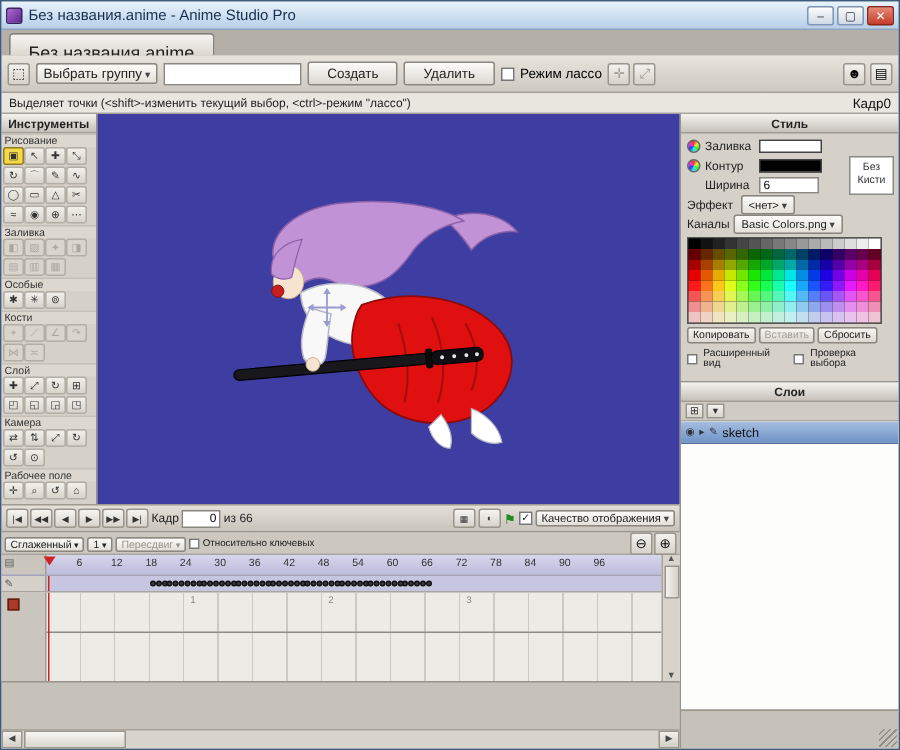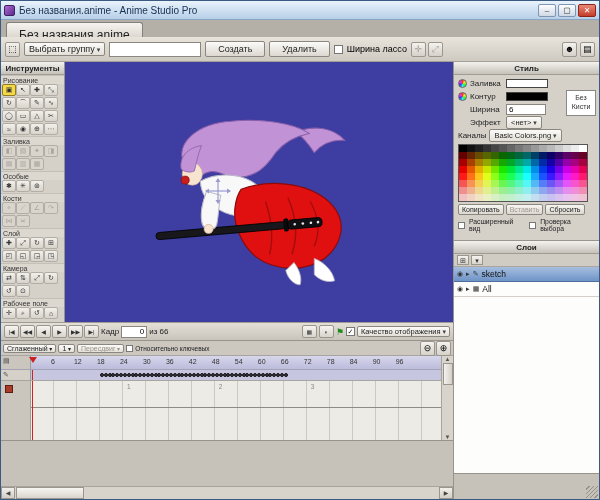--- a/index.html
+++ b/index.html
@@ -143,31 +143,35 @@
     <span class="doc-tab">Без названия.anime</span>
   </div>
 
   <div class="toolbar">
     <span class="tb-icon">⬚</span>
     <span class="dd">Выбрать группу</span>
     <input class="tb-input" value="" style="">
     <span class="tb-btn">Создать</span>
     <span class="tb-btn">Удалить</span>
     <span class="chk"></span>
-    <span>Ширина лассо</span>
+    <span>Режим лассо</span>
     <span id="tb-disabled-icons" style="display:flex;gap:2px;">
         <span class="tb-icon disabled">✛</span>
         <span class="tb-icon disabled">⤢</span>
       </span>
     <span class="tb-right" id="tb-right-icons">
         <span class="tb-icon">☻</span>
         <span class="tb-icon">▤</span>
       </span>
   </div>
 
+  <div class="hintbar">
+    <span>Выделяет точки (&lt;shift&gt;-изменить текущий выбор, &lt;ctrl&gt;-режим "лассо")</span>
+    <span class="hint-frame">Кадр0</span>
+  </div>
 
   <div class="main">
     <div class="left-col">
       <div class="workrow">
 
         <div class="toolspanel">
           <div class="panel-header">Инструменты</div>
           <div id="tool-sections">
               <div class="tool-section-label">Рисование</div>
               <div class="tool-grid">
@@ -440,21 +444,21 @@
             <span class="mini-ico"></span>
             <span class="lbl">Контур</span>
             <span class="swatch" id="stroke-swatch" style="background: rgb(0, 0, 0);"></span>
           </div>
           <div class="brushbox">Без Кисти</div>
           <div class="srow">
             <span class="lbl" style="margin-left:12px;">Ширина</span>
             <input class="winput" value="6" style="">
           </div>
           <div class="srow">
-            <span class="lbl" style="margin-left:12px;">Эффект</span>
+            <span class="lbl" style="margin-left:0;">Эффект</span>
             <span class="dd" style="font-size:7.5px;">&lt;нет&gt;</span>
           </div>
           <div class="srow">
             <span>Каналы</span>
             <span class="dd" style="font-size:7.5px;">Basic Colors.png</span>
           </div>
           <div class="palette" id="palette-grid">
               <span class="swatch-cell" style="background: rgb(0, 0, 0);"></span>
               <span class="swatch-cell" style="background: rgb(18, 18, 18);"></span>
               <span class="swatch-cell" style="background: rgb(33, 33, 33);"></span>
@@ -604,26 +608,20 @@
             <span class="lt-icon">⊞</span>
             <span class="lt-icon">▾</span>
           </div>
         <div class="layers-list" id="layers-list">
             <div class="layer-row selected">
               <span class="layer-ico">◉</span>
               <span class="layer-ico">▸</span>
               <span class="layer-ico">✎</span>
               <span class="layer-name">sketch</span>
             </div>
-            <div class="layer-row">
-              <span class="layer-ico">◉</span>
-              <span class="layer-ico">▸</span>
-              <span class="layer-ico">▦</span>
-              <span class="layer-name">All</span>
-            </div>
           </div>
       </div>
       <div class="right-footer">
         <span class="grip"></span>
       </div>
     </div>
   </div>
 </div>
 
 </body></html>

